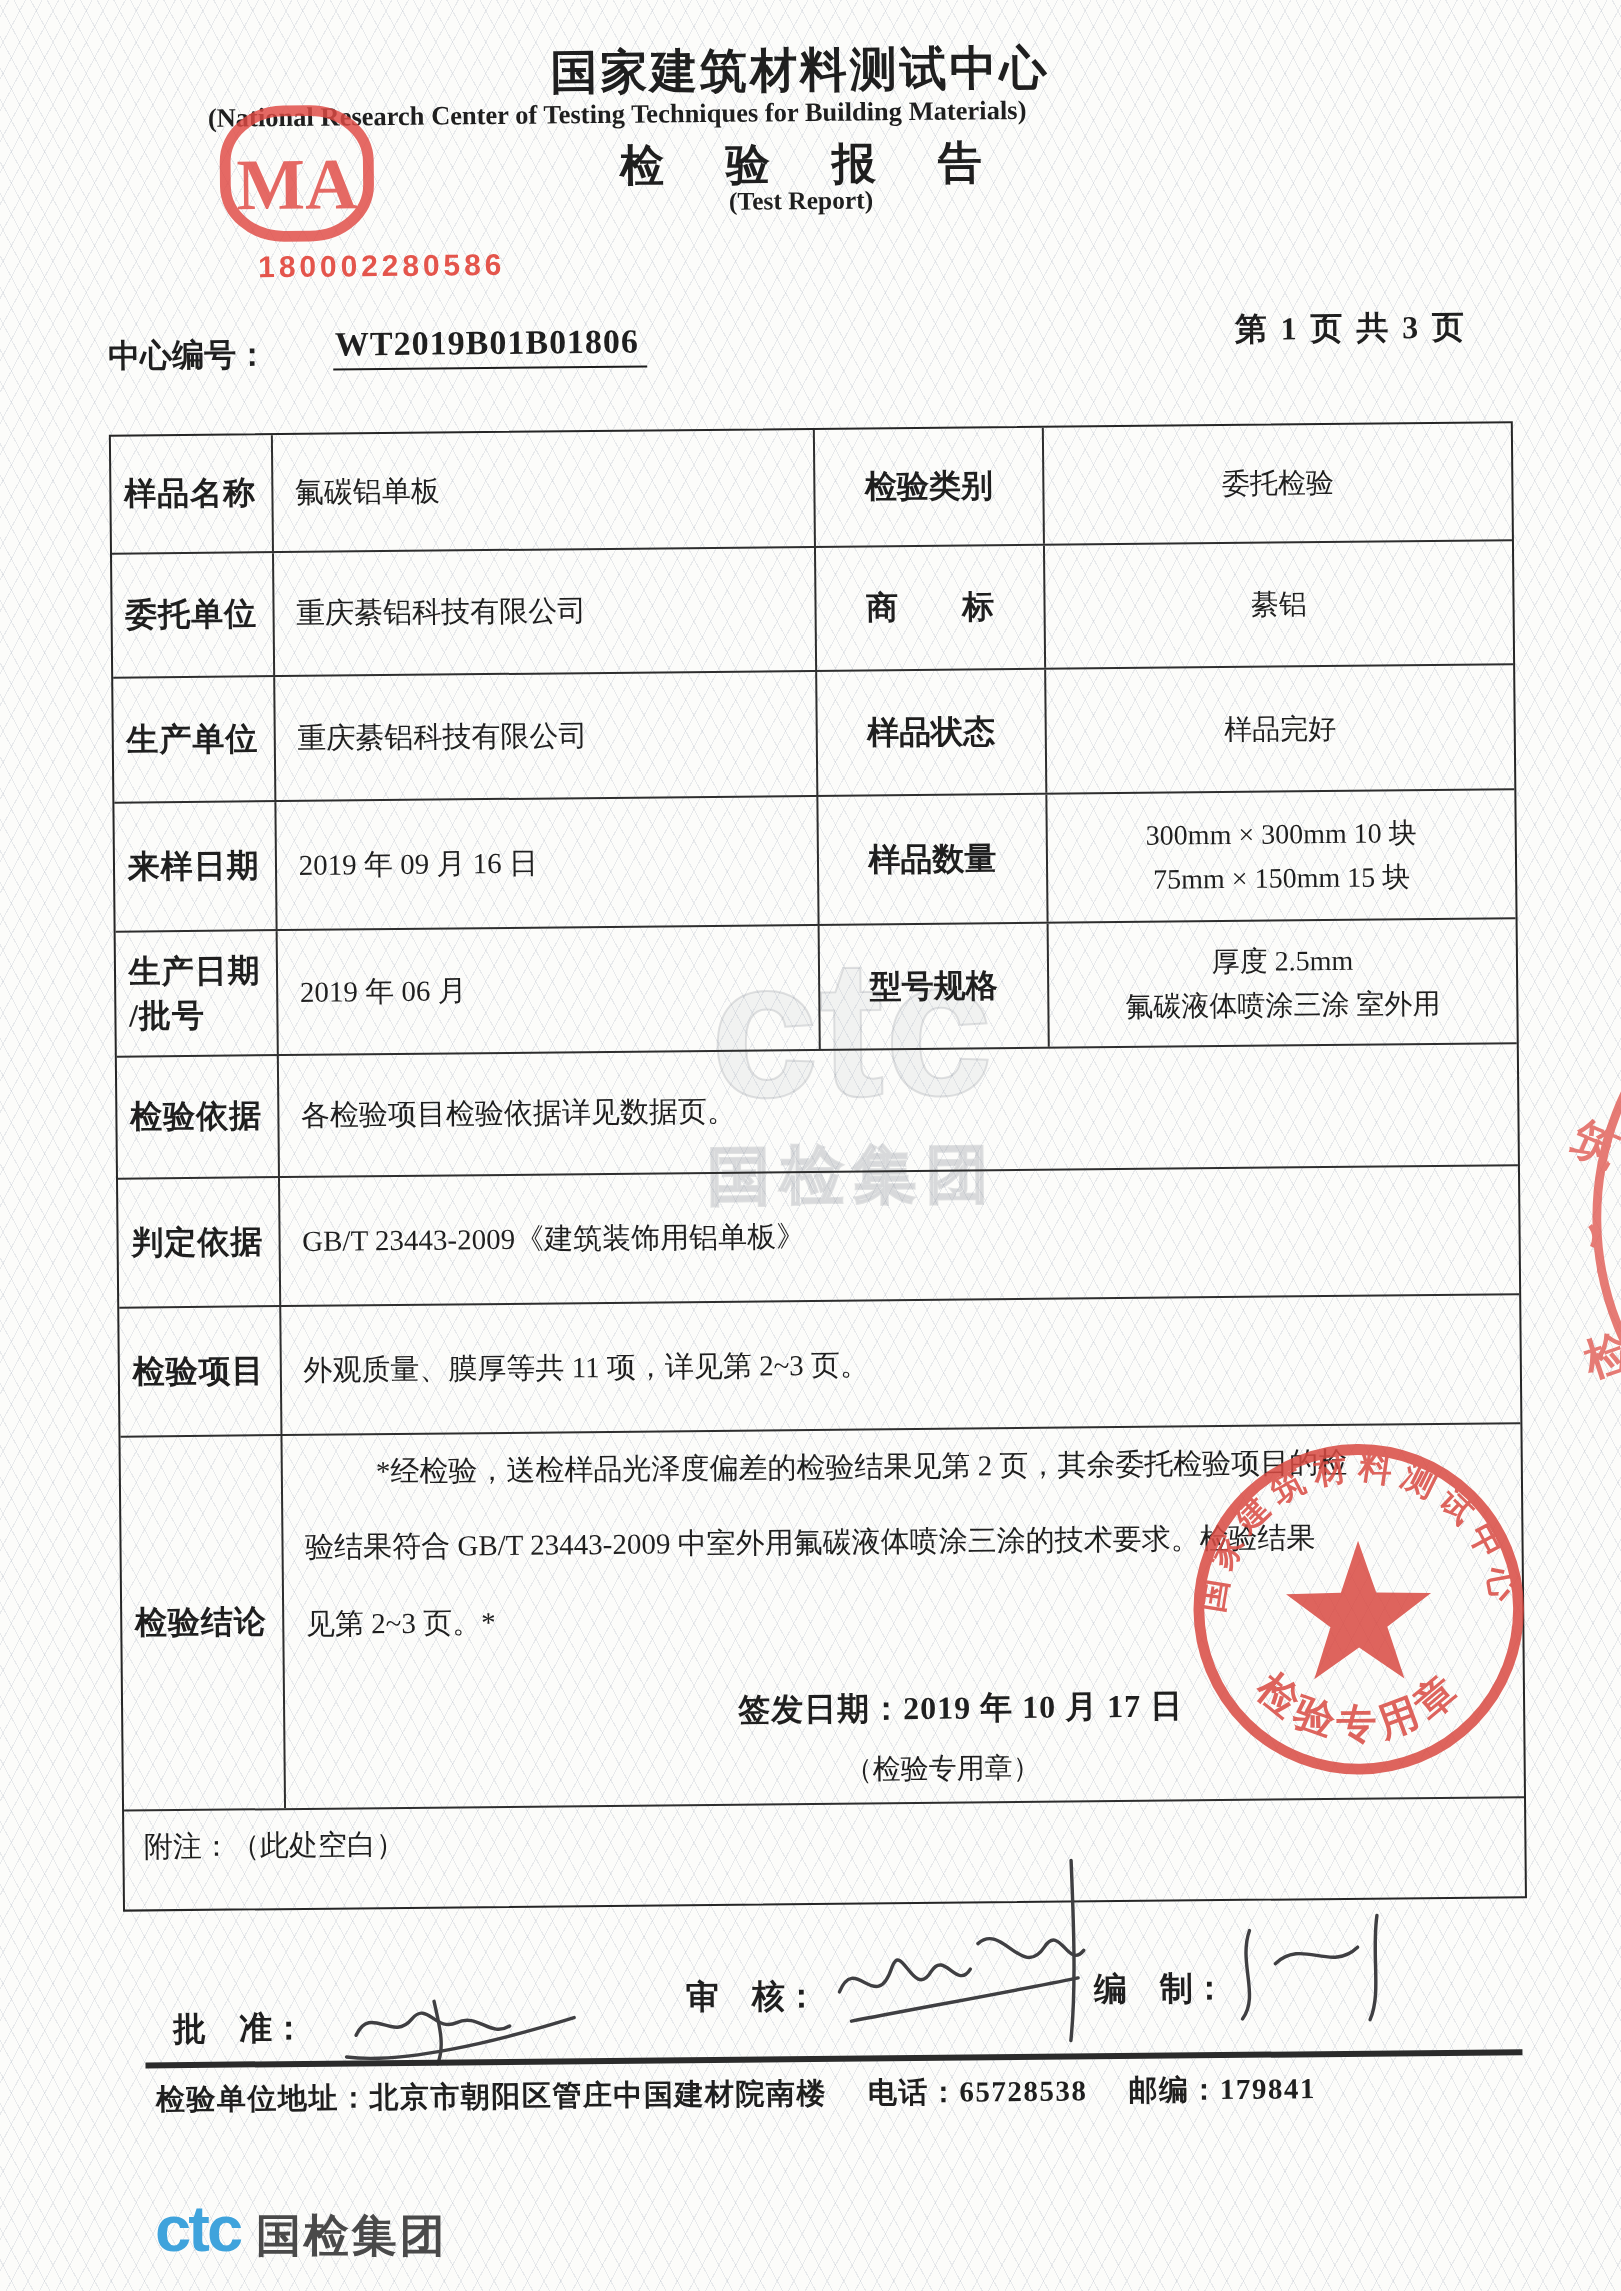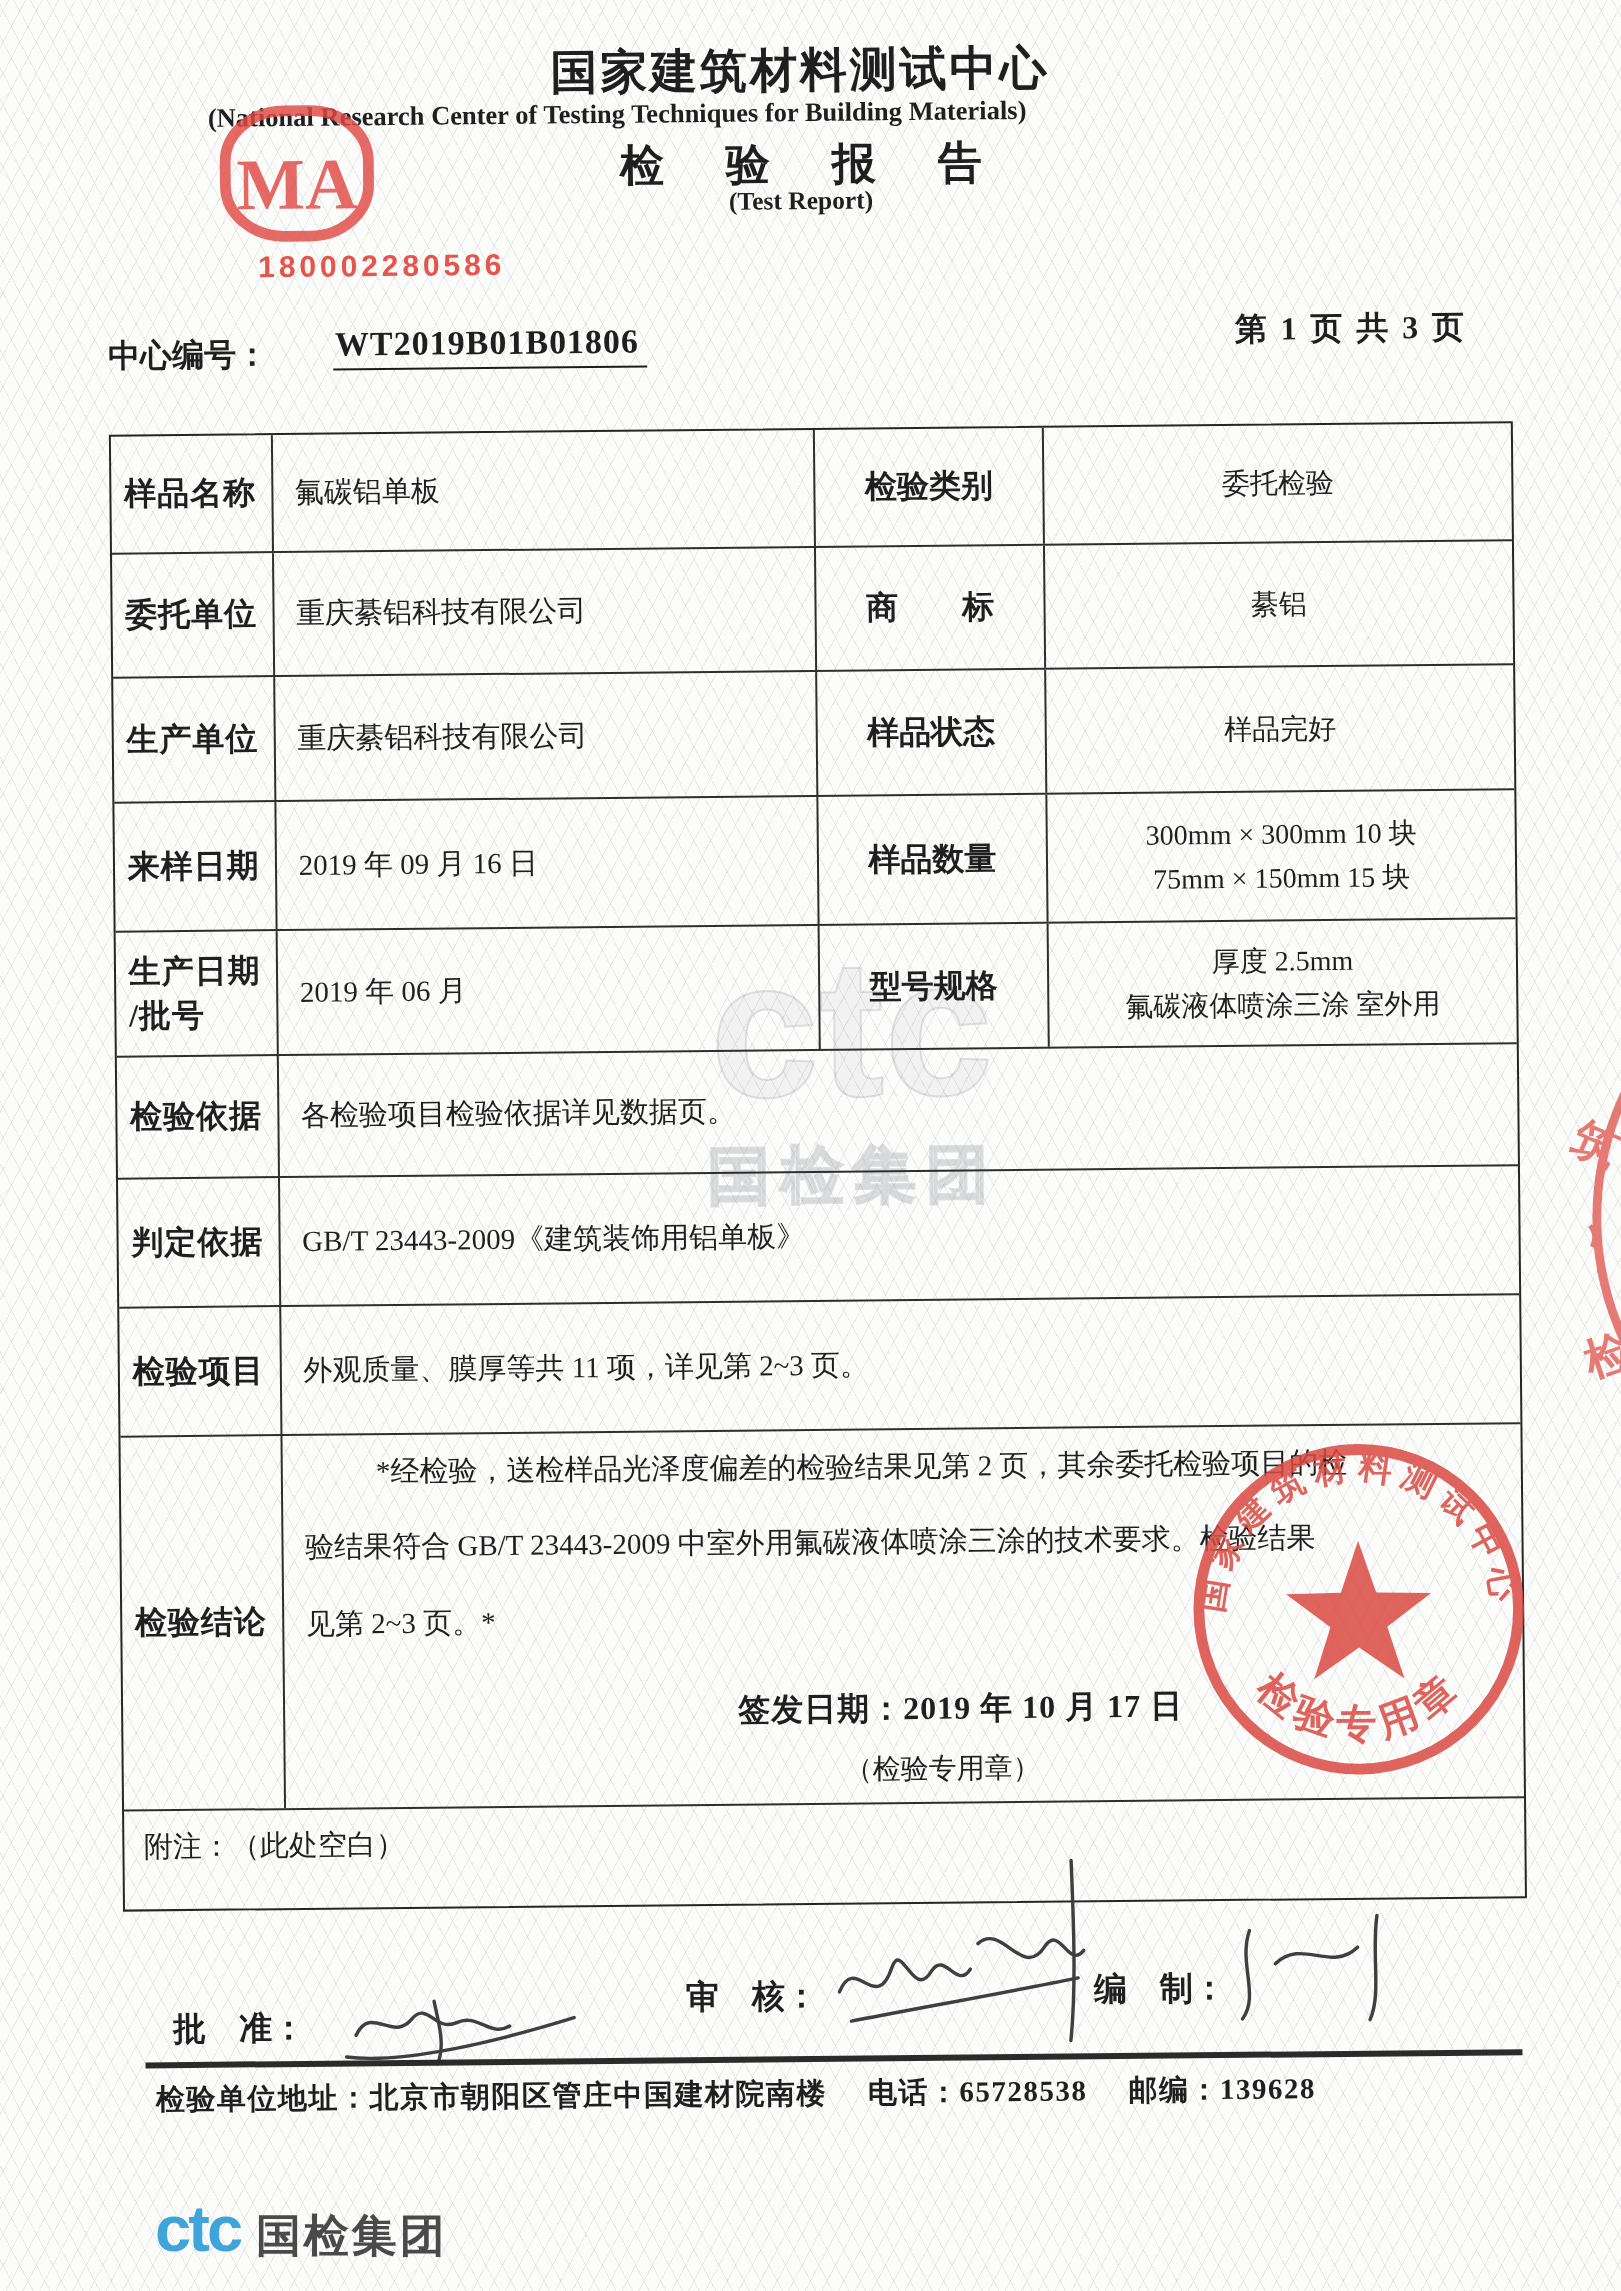--- a/index.html
+++ b/index.html
@@ -213,21 +213,21 @@
     <svg class="abs" style="top:1913px;left:1201px;" width="211" height="118" viewBox="0 0 215 120">
       <path class="sig-path" d="M42,22 C30,55 52,88 34,112"></path>
       <path class="sig-path" d="M68,56 C96,30 124,66 152,40"></path>
       <path class="sig-path" d="M172,8 C166,48 176,88 164,114"></path>
     </svg>
 
     <div class="abs rule"></div>
     <div class="abs addr-row">
       <span>检验单位地址：北京市朝阳区管庄中国建材院南楼</span>
       <span><span>电话：</span><span>65728538</span></span>
-      <span><span>邮编：</span><span>139628</span></span>
+      <span><span>邮编：</span><span>179841</span></span>
     </div>
   </div>
 
   <div class="abs brand">
     <span class="brand-ctc">ctc</span>
     <span class="brand-name">国检集团</span>
   </div>
 </div>
 
 

